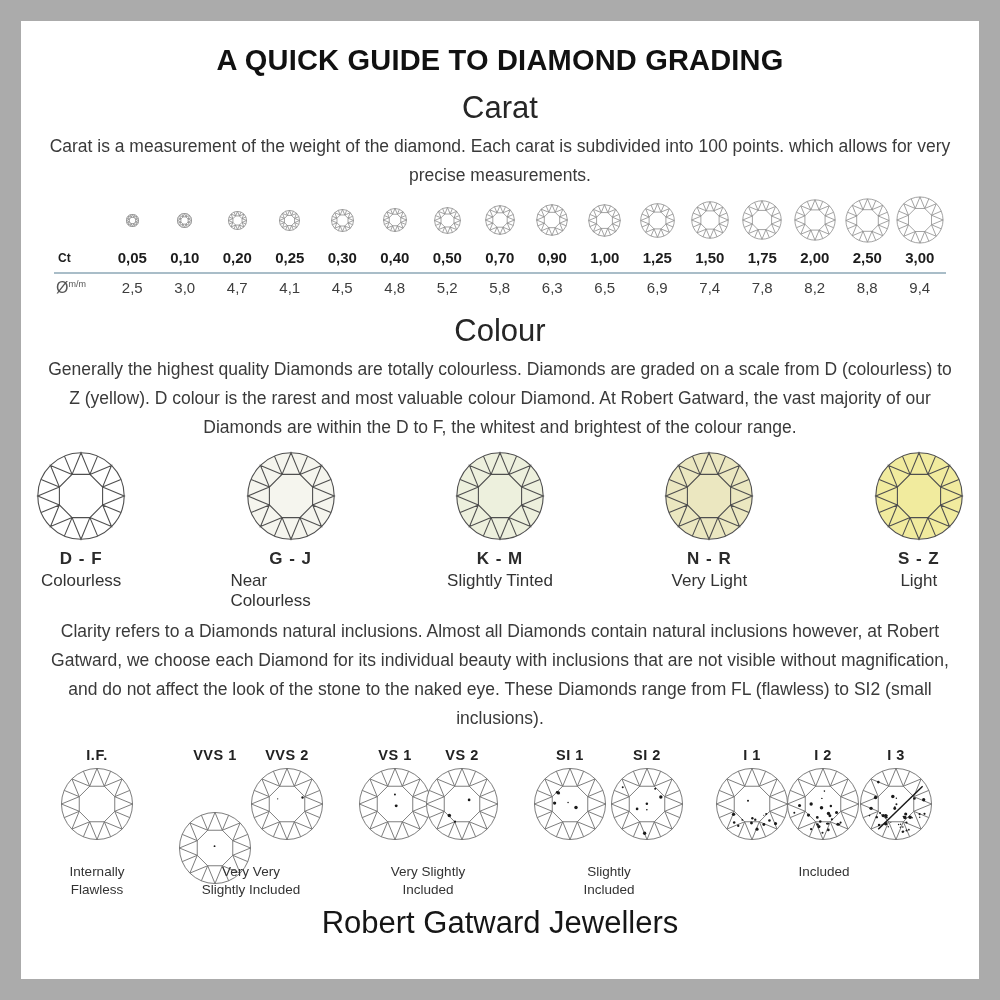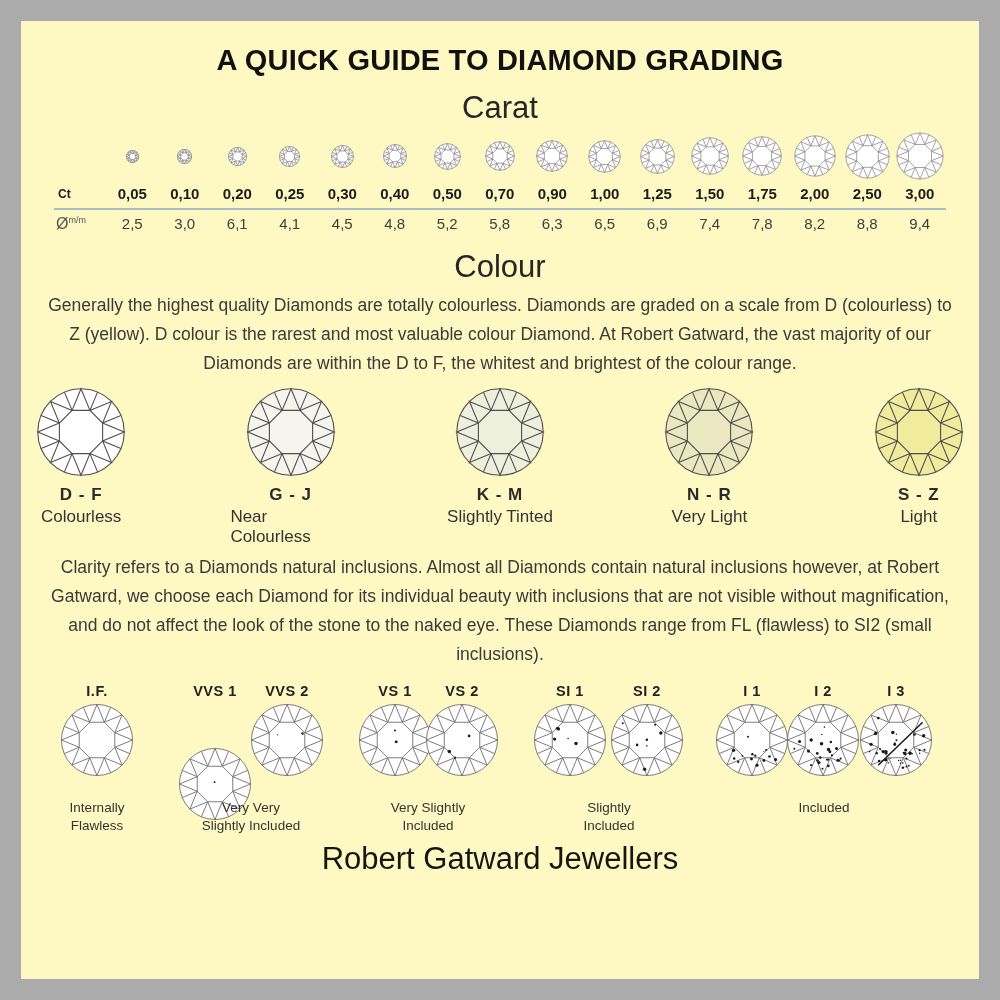--- a/index.html
+++ b/index.html
@@ -5,21 +5,21 @@
   html,body{margin:0;padding:0;}
   body{
     width:1000px;height:1000px;position:relative;
     background:#ababab;
     font-family:"Liberation Sans","DejaVu Sans",sans-serif;
     color:#2e2e2e;
     -webkit-font-smoothing:antialiased;
   }
   .page{
     position:absolute;left:21px;top:21px;right:21px;bottom:21px;
-    background:#fef9c3;overflow:hidden;
+    background:#ffffff;overflow:hidden;
   }
   .main-title{
     margin-top:23px;text-align:center;
     font-size:29px;font-weight:700;letter-spacing:.2px;color:#111;
   }
   .section-heading{
     margin-top:13px;text-align:center;
     font-size:31px;font-weight:400;color:#262626;
   }
   .section-desc{
@@ -59,20 +59,21 @@
   }
 </style>
 </head>
 <body>
 
 <div class="page">
 
   <div class="main-title">A QUICK GUIDE TO DIAMOND GRADING</div>
 
   <div class="section-heading">Carat</div>
+  <div class="section-desc" style="max-width:912px;">Carat is a measurement of the weight of the diamond. Each carat is subdivided into 100 points. which allows for very precise measurements.</div>
 
   <div class="carat-block">
     <div class="crow" id="carat-stone-row">
       <div></div>
     <div class="stone-cell">
           <svg width="13" height="13" viewBox="0 0 100 100">
             <circle cx="50" cy="50" r="48" fill="#ffffff" stroke="#8c8c8c" stroke-width="0.8" vector-effect="non-scaling-stroke"></circle>
             <path d="M74.0 59.9L59.9 74.0L40.1 74.0L26.0 59.9L26.0 40.1L40.1 26.0L59.9 26.0L74.0 40.1ZM74.0 59.9L94.3 68.4M59.9 74.0L68.4 94.3M40.1 74.0L31.6 94.3M26.0 59.9L5.7 68.4M26.0 40.1L5.7 31.6M40.1 26.0L31.6 5.7M59.9 26.0L68.4 5.7M74.0 40.1L94.3 31.6M74.0 40.1L98.0 50.0L74.0 59.9M74.0 59.9L83.9 83.9L59.9 74.0M59.9 74.0L50.0 98.0L40.1 74.0M40.1 74.0L16.1 83.9L26.0 59.9M26.0 59.9L2.0 50.0L26.0 40.1M26.0 40.1L16.1 16.1L40.1 26.0M40.1 26.0L50.0 2.0L59.9 26.0M59.9 26.0L83.9 16.1L74.0 40.1" fill="none" stroke="#8c8c8c" stroke-width="0.8" vector-effect="non-scaling-stroke"></path>
           </svg>
         </div>
@@ -184,21 +185,21 @@
         <div class="ct-cell">1,75</div>
         <div class="ct-cell">2,00</div>
         <div class="ct-cell">2,50</div>
         <div class="ct-cell">3,00</div>
       </div>
     <div class="carat-divider"></div>
     <div class="crow" id="carat-mm-row">
       <div class="row-label-dia"><span>Ø</span><span class="mm-frac">m/m</span></div>
     <div class="mm-cell">2,5</div>
         <div class="mm-cell">3,0</div>
-        <div class="mm-cell">6,1</div>
+        <div class="mm-cell">4,7</div>
         <div class="mm-cell">4,1</div>
         <div class="mm-cell">4,5</div>
         <div class="mm-cell">4,8</div>
         <div class="mm-cell">5,2</div>
         <div class="mm-cell">5,8</div>
         <div class="mm-cell">6,3</div>
         <div class="mm-cell">6,5</div>
         <div class="mm-cell">6,9</div>
         <div class="mm-cell">7,4</div>
         <div class="mm-cell">7,8</div>

